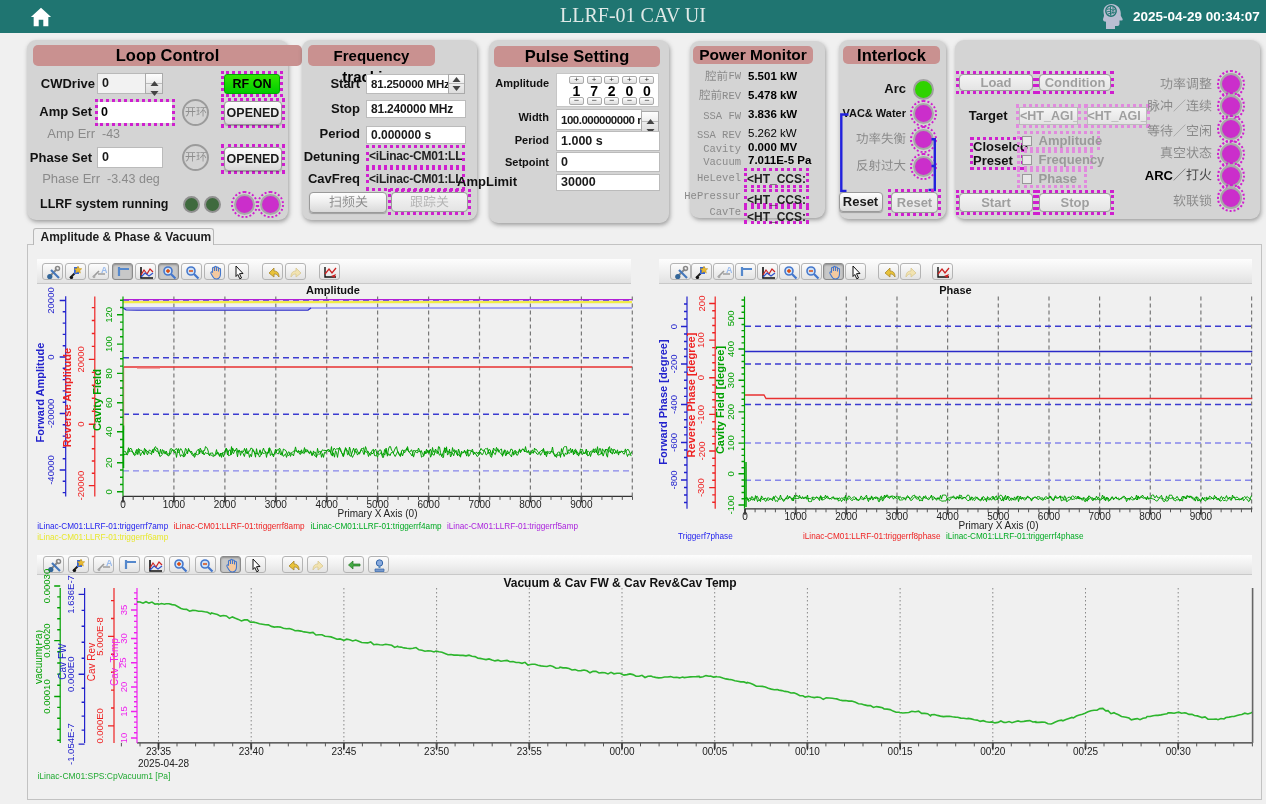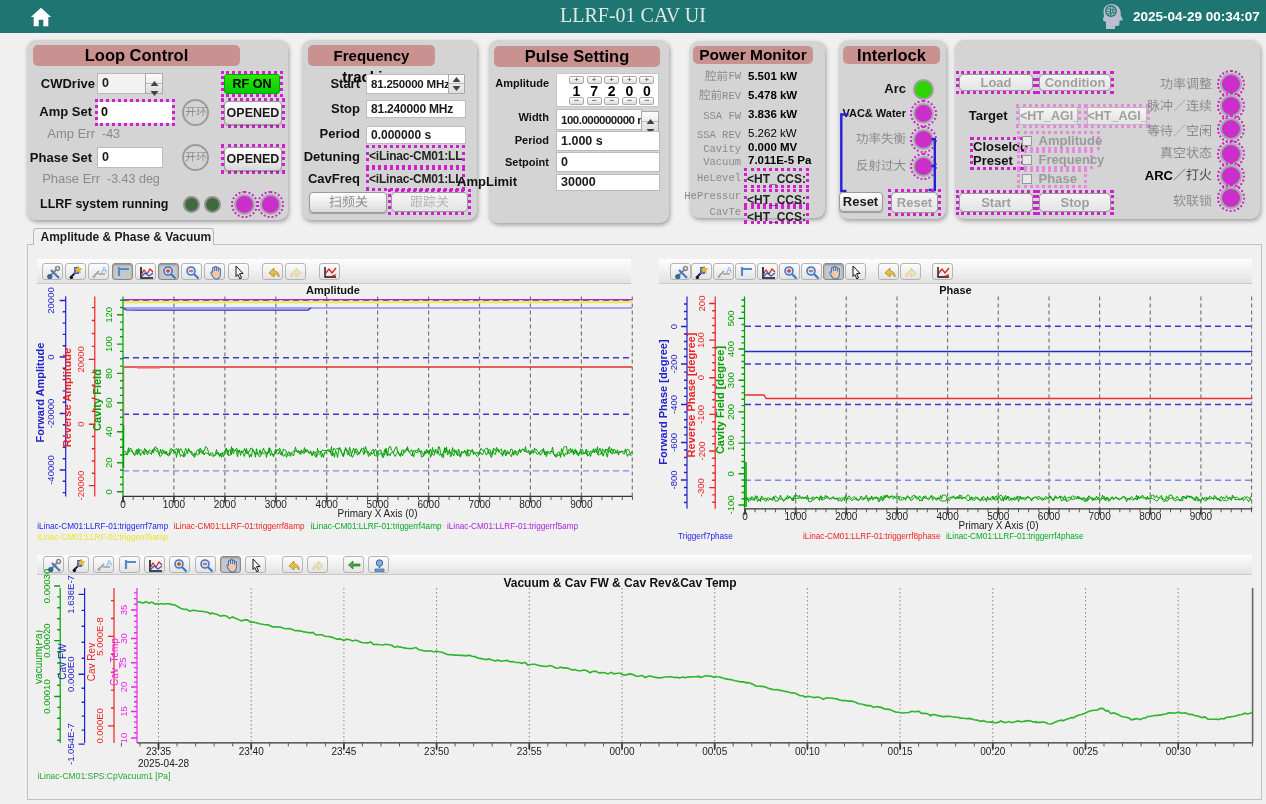--- a/index.html
+++ b/index.html
@@ -27,21 +27,21 @@
       <path d="M12 2 L23 12 L20 12 L20 22 L14.5 22 L14.5 15 L9.5 15 L9.5 22 L4 22 L4 12 L1 12 Z" fill="#fff"></path>
     </svg>
 <div class="abs" style="left:0;top:4px;width:1266px;text-align:center;font-family:'Liberation Serif',serif;font-size:20px;color:#dfe9e7;letter-spacing:0px">LLRF-01 CAV UI</div>
 <svg width="26" height="27" viewBox="0 0 26 27" style="position:absolute;left:1101px;top:3px">
       <path d="M10.5 1 C5 1 2.5 5 2.5 8.5 C2.5 10 3 11.5 3 12.5 C3 14 2 15 2 16.5 C2 18 3.5 18.7 5 18.7 L5 26 L14 26 L14 23 L16.5 23 C18 23 18.5 22 18.5 20.5 L18.5 17.5 L20.5 17.5 C21.5 17.5 22 16.7 21.5 15.7 L19.8 12.7 C20.5 6 16.5 1 10.5 1 Z" fill="#b9bed2"></path>
       <circle cx="10" cy="8" r="5.2" fill="none" stroke="#1f7571" stroke-width="1.4"></circle>
       <path d="M6 6.5 Q8 5 10 6.5 T14 6.5 M5.8 9 Q8 7.5 10.2 9 T14.2 9 M7 11 Q9 9.8 11 11 M9.5 3.5 L9.5 12.5 M12 4 L12 11" stroke="#1f7571" stroke-width="0.9" fill="none"></path>
     </svg>
 <div class="abs" style="left:1133px;top:9px;font-size:13.5px;font-weight:bold;color:#fff">2025-04-29 00:34:07</div>
 <div class="panel" style="left:27px;top:40px;width:261px;height:180px;"></div>
-<div class="phead" style="left:33px;top:45px;width:207px;height:21px;line-height:21px">Loop Control</div>
+<div class="phead" style="left:33px;top:45px;width:269px;height:21px;line-height:21px">Loop Control</div>
 <div class="lbl" style="right:1171px;top:75px;font-size:13px;line-height:18px">CWDrive</div>
 <div class="spin" style="left:97px;top:73px;width:66px;height:21px;line-height:19px;padding-left:4px;background:#f2f2f2">0</div>
 <div class="abs" style="left:145px;top:73px;width:18px;height:21px;background:linear-gradient(#fdfdfd,#ddd);border:1px solid #aaa">
       <div style="height:10px;border-bottom:1px solid #bbb;text-align:center"><svg width="15" height="9" viewBox="0 0 15 9">
           <path d="M7.5 2 L11.5 7 L3.5 7 Z" fill="#444"></path>
         </svg></div>
       <div style="text-align:center"><svg width="15" height="9" viewBox="0 0 15 9">
           <path d="M7.5 7 L11.5 2 L3.5 2 Z" fill="#444"></path>
         </svg></div>
     </div>

